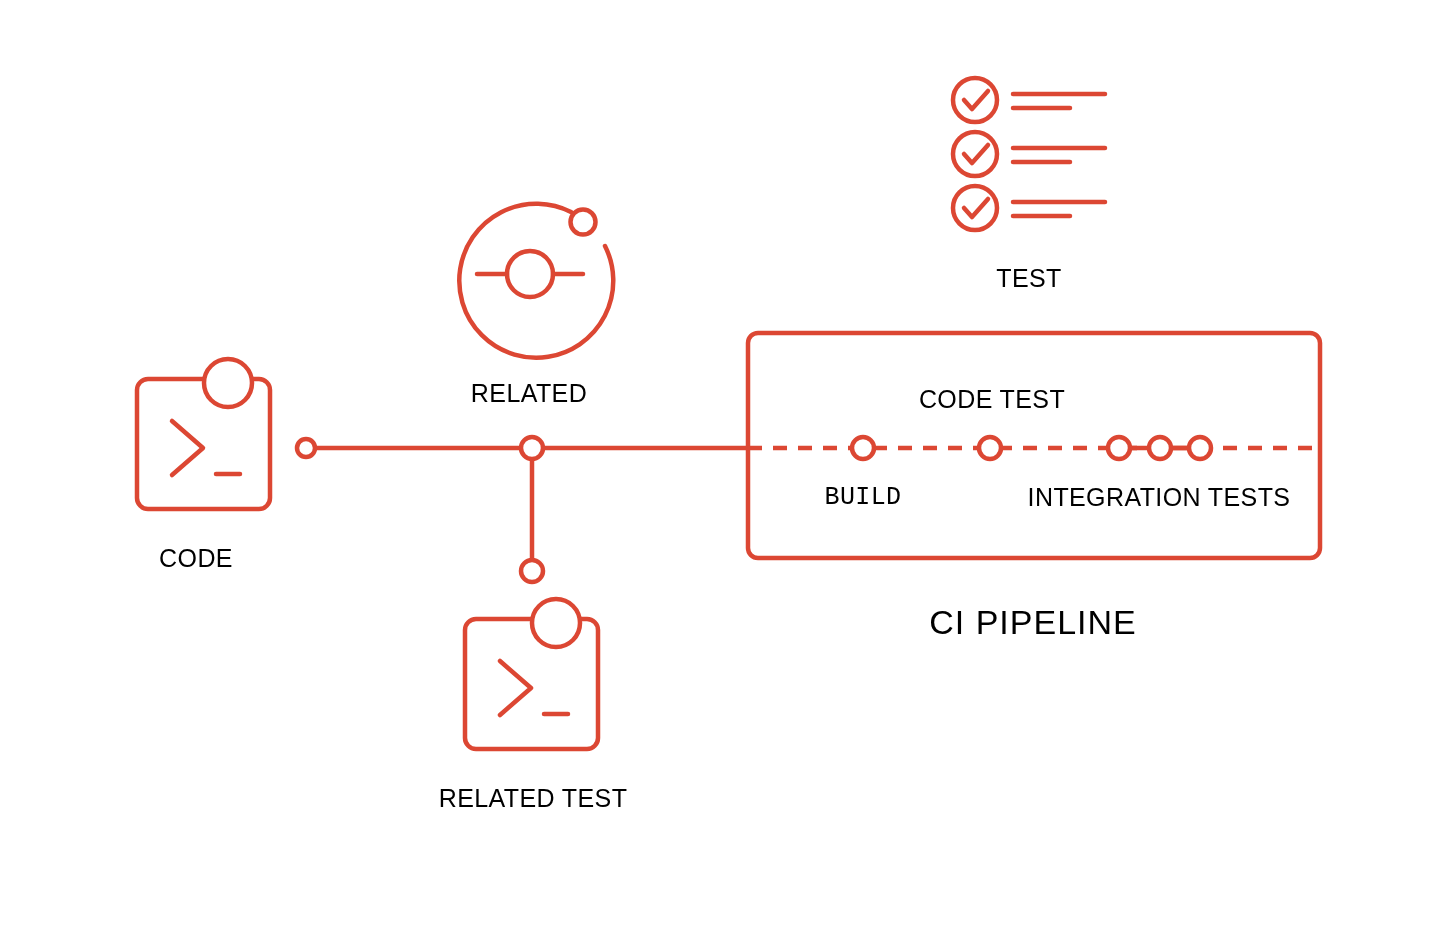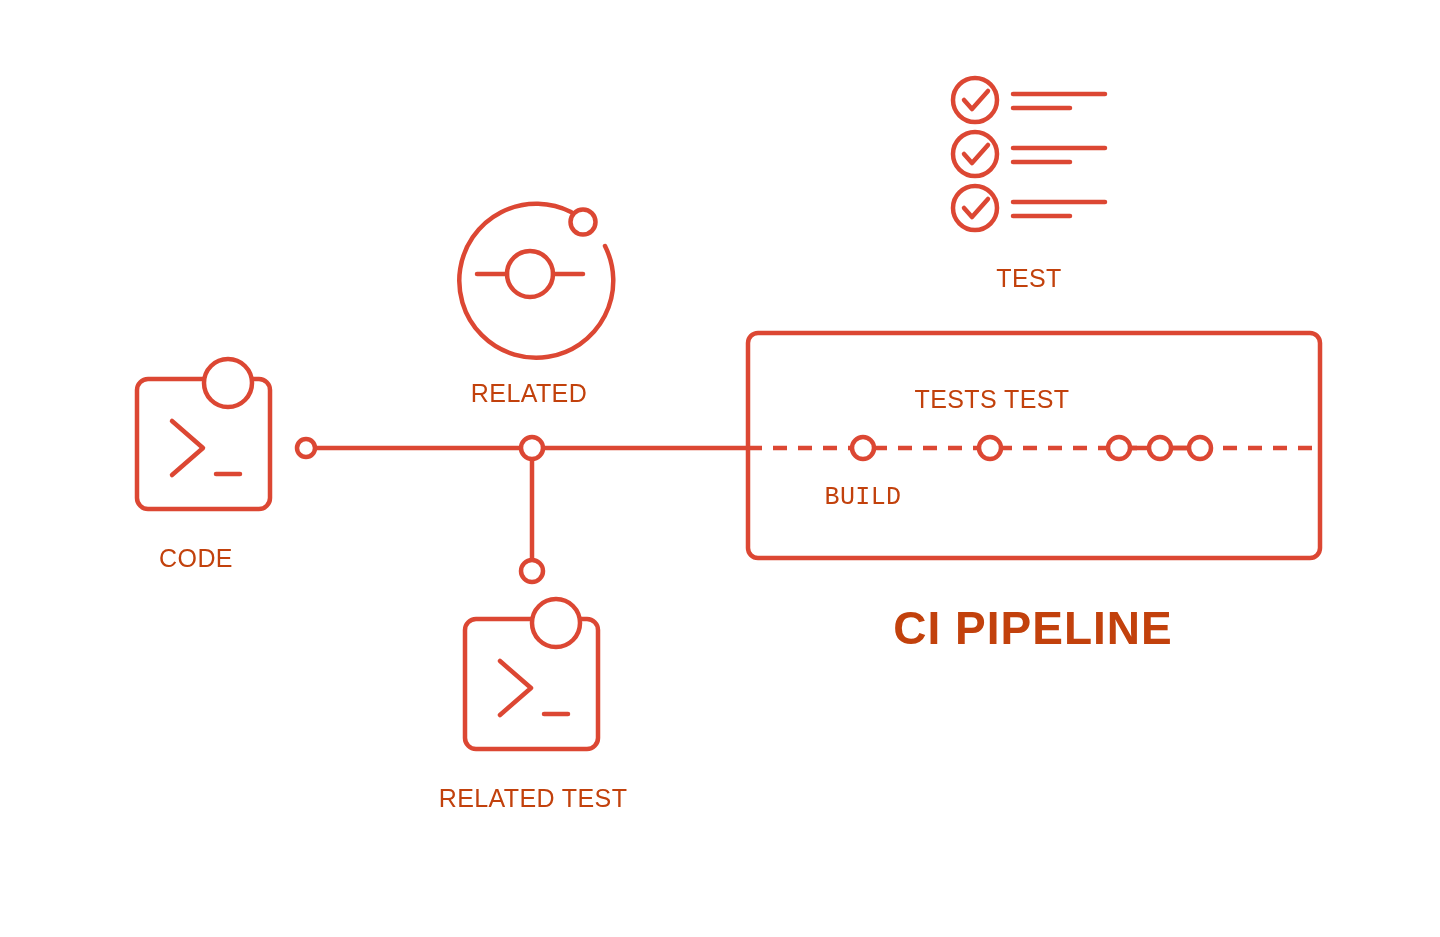--- a/index.html
+++ b/index.html
@@ -19,34 +19,34 @@
   }
   #diagram-svg {
     position: absolute;
     top: 0;
     left: 0;
     width: 1440px;
     height: 937px;
   }
   .label {
     position: absolute;
-    color: #c2410c;
+    color: #000000;
     font-family: "Liberation Sans", sans-serif;
     font-weight: 400;
     font-size: 25px;
     letter-spacing: 0.4px;
     white-space: nowrap;
     text-align: center;
     transform: translateX(-50%);
     line-height: 1;
   }
   .label.title {
-    font-size: 46px;
+    font-size: 34px;
     letter-spacing: 1px;
-    font-weight: 700;
+    font-weight: 400;
   }
 </style>
 </head>
 <body>
 
 <div id="canvas">
 
   <svg id="diagram-svg" viewBox="0 0 1440 937">
 
     <g fill="none" stroke="#DC4733" stroke-width="4.5" stroke-linecap="round" stroke-linejoin="round">
@@ -124,20 +124,21 @@
   </svg>
 
   <div class="label" style="left:196px; top:546px;">CODE</div>
 
   <div class="label" style="left:529px; top:381px;">RELATED</div>
 
   <div class="label" style="left:533px; top:786px;">RELATED TEST</div>
 
   <div class="label" style="left:1029px; top:266px;">TEST</div>
 
-  <div class="label" style="left:992px; top:387px;">TESTS TEST</div>
+  <div class="label" style="left:992px; top:387px;">CODE TEST</div>
 
   <div class="label" style="left:863px; top:485px;font-family:Liberation Mono, monospace;">BUILD</div>
 
+  <div class="label" style="left:1159px; top:485px;">INTEGRATION TESTS</div>
 
   <div class="label title" style="left:1033px; top:605px;">CI PIPELINE</div>
 
 </div>
 
 </body></html>

